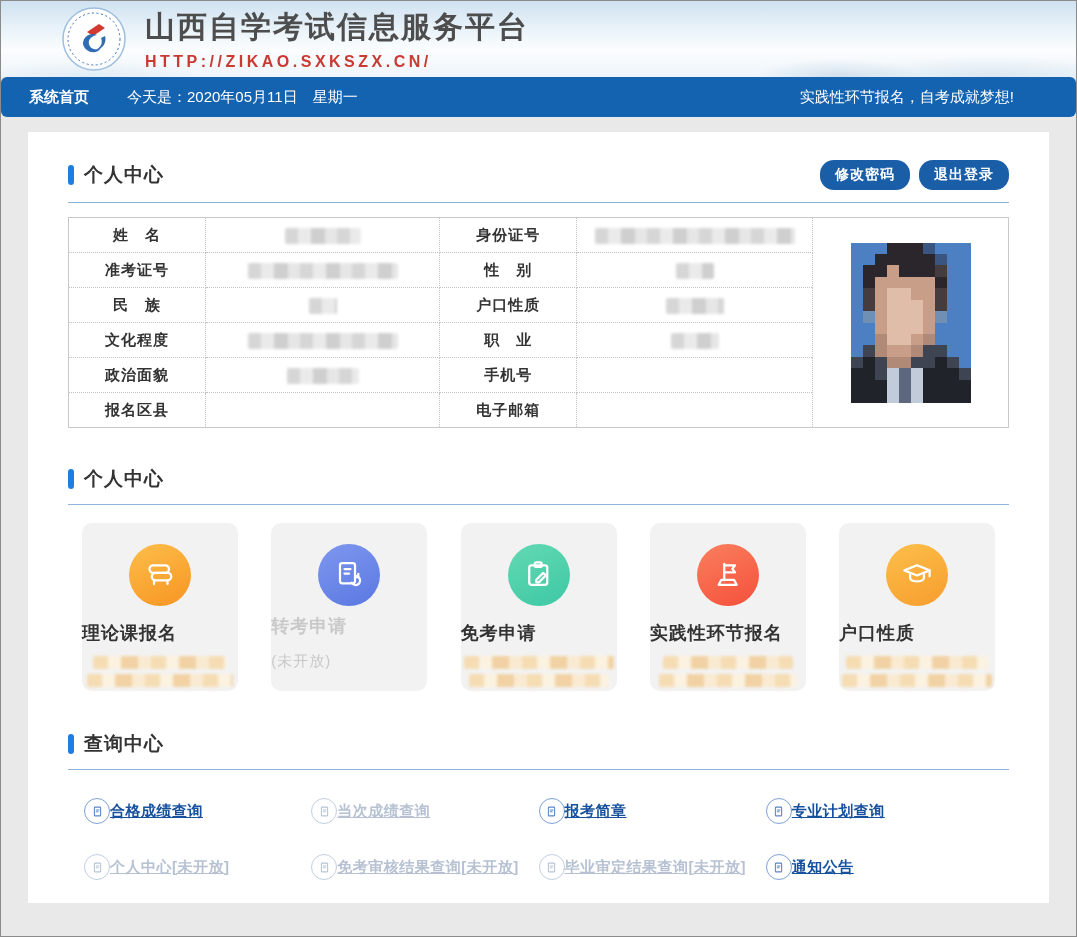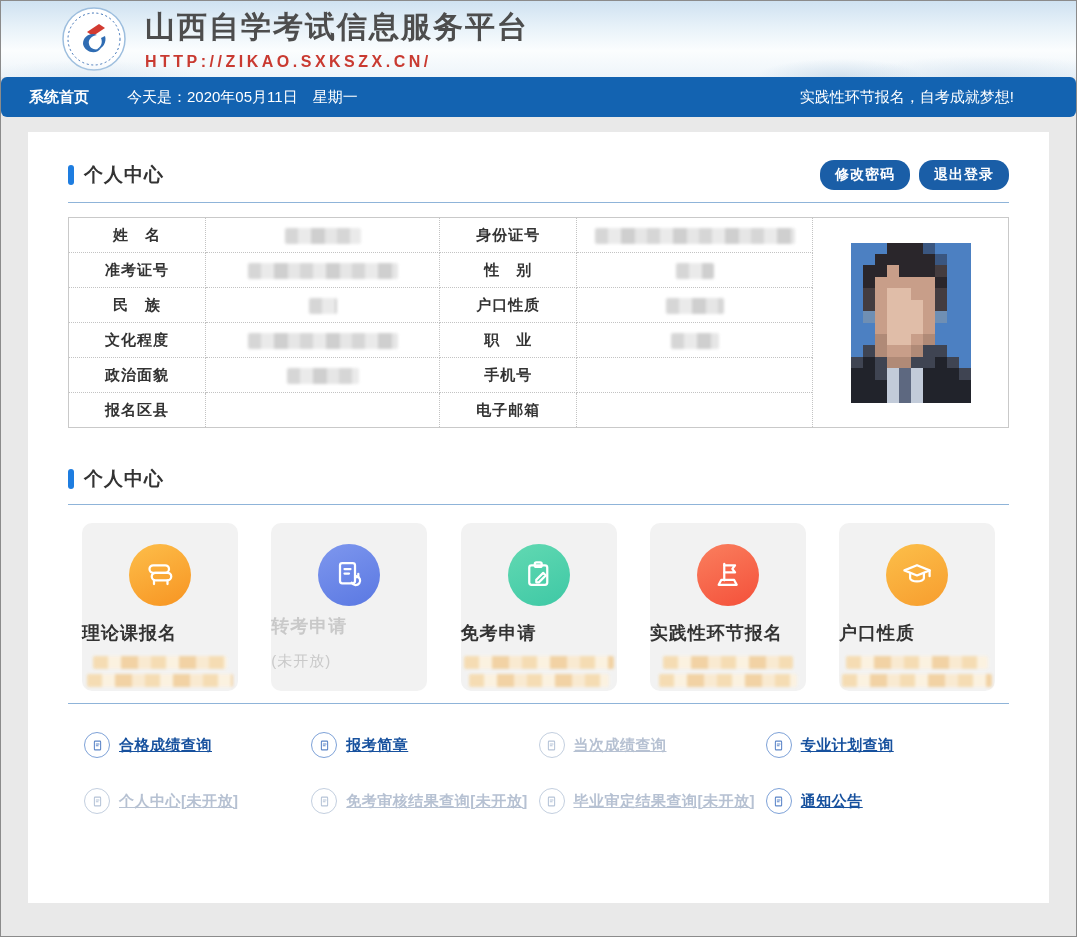--- a/index.html
+++ b/index.html
@@ -103,21 +103,21 @@
   .card-sub { margin-top: 11px; }
   .card-sub-text { font-size: 15px; color: #c9c9c9; margin-top: 14px; letter-spacing: 1px; }
   .blur-orange {
     height: 13px; border-radius: 2px; margin: 5px auto 0;
     background: repeating-linear-gradient(90deg,#f6d9a9 0 15px,#fdf2de 15px 28px,#f2cd97 28px 45px,#fbe9cc 45px 58px);
     filter: blur(1.8px); opacity: .85;
   }
 
   
   .links { display: grid; grid-template-columns: repeat(4, 1fr); row-gap: 30px; margin-top: 26px; padding: 2px 16px 0; }
-  .qlink { display: flex; align-items: center; gap: 9px; cursor: pointer; text-decoration: none; text-align: center; }
+  .qlink { display: flex; align-items: center; cursor: pointer; text-decoration: none; text-align: center; }
   .qlink-icon {
     width: 26px; height: 26px; border-radius: 50%; flex: 0 0 auto;
     border: 1px solid #7ea2d8; display: flex; align-items: center; justify-content: center;
   }
   .qlink-icon svg { width: 15px; height: 15px; stroke: #5d86c8; }
   .qlink-label { font-size: 15px; font-weight: bold; color: #17519e; text-decoration: underline; letter-spacing: .5px; }
   .qlink.disabled { cursor: default; }
   .qlink.disabled .qlink-label { color: #b6c1d2; }
   .qlink.disabled .qlink-icon { border-color: #c3cfdf; }
   .qlink.disabled .qlink-icon svg { stroke: #b6c4d8; }
@@ -412,90 +412,94 @@
           </svg>
         </div>
         <div class="card-title">户口性质</div>
         <div class="card-sub">
           <div class="blur-orange" style="width: 142px;"></div>
           <div class="blur-orange" style="width: 150px;"></div>
         </div>
       </div>
     </div>
 
+  <div class="section-head" style="margin-top:40px">
+    <span class="section-bar"></span>
+    <span class="section-title">查询中心</span>
+  </div>
   <div class="section-underline"></div>
 
   <div class="links">
       <a class="qlink">
         <span class="qlink-icon">
           <svg viewBox="0 0 24 24" fill="none" stroke-width="1.7" stroke-linecap="round">
             <rect x="7" y="5" width="10" height="14" rx="1.2"></rect>
             <path d="M10 9.5h4.5M10 12.5h3"></path>
           </svg>
         </span>
         <span class="qlink-label">合格成绩查询</span>
       </a>
+      <a class="qlink disabled">
+        <span class="qlink-icon">
+          <svg viewBox="0 0 24 24" fill="none" stroke-width="1.7" stroke-linecap="round">
+            <rect x="7" y="5" width="10" height="14" rx="1.2"></rect>
+            <path d="M10 9.5h4.5M10 12.5h3"></path>
+          </svg>
+        </span>
+        <span class="qlink-label">当次成绩查询</span>
+      </a>
       <a class="qlink">
         <span class="qlink-icon">
           <svg viewBox="0 0 24 24" fill="none" stroke-width="1.7" stroke-linecap="round">
             <rect x="7" y="5" width="10" height="14" rx="1.2"></rect>
             <path d="M10 9.5h4.5M10 12.5h3"></path>
           </svg>
         </span>
         <span class="qlink-label">报考简章</span>
       </a>
+      <a class="qlink">
+        <span class="qlink-icon">
+          <svg viewBox="0 0 24 24" fill="none" stroke-width="1.7" stroke-linecap="round">
+            <rect x="7" y="5" width="10" height="14" rx="1.2"></rect>
+            <path d="M10 9.5h4.5M10 12.5h3"></path>
+          </svg>
+        </span>
+        <span class="qlink-label">专业计划查询</span>
+      </a>
       <a class="qlink disabled">
         <span class="qlink-icon">
           <svg viewBox="0 0 24 24" fill="none" stroke-width="1.7" stroke-linecap="round">
             <rect x="7" y="5" width="10" height="14" rx="1.2"></rect>
             <path d="M10 9.5h4.5M10 12.5h3"></path>
           </svg>
         </span>
-        <span class="qlink-label">当次成绩查询</span>
+        <span class="qlink-label">个人中心[未开放]</span>
+      </a>
+      <a class="qlink disabled">
+        <span class="qlink-icon">
+          <svg viewBox="0 0 24 24" fill="none" stroke-width="1.7" stroke-linecap="round">
+            <rect x="7" y="5" width="10" height="14" rx="1.2"></rect>
+            <path d="M10 9.5h4.5M10 12.5h3"></path>
+          </svg>
+        </span>
+        <span class="qlink-label">免考审核结果查询[未开放]</span>
+      </a>
+      <a class="qlink disabled">
+        <span class="qlink-icon">
+          <svg viewBox="0 0 24 24" fill="none" stroke-width="1.7" stroke-linecap="round">
+            <rect x="7" y="5" width="10" height="14" rx="1.2"></rect>
+            <path d="M10 9.5h4.5M10 12.5h3"></path>
+          </svg>
+        </span>
+        <span class="qlink-label">毕业审定结果查询[未开放]</span>
       </a>
       <a class="qlink">
         <span class="qlink-icon">
           <svg viewBox="0 0 24 24" fill="none" stroke-width="1.7" stroke-linecap="round">
             <rect x="7" y="5" width="10" height="14" rx="1.2"></rect>
             <path d="M10 9.5h4.5M10 12.5h3"></path>
           </svg>
         </span>
-        <span class="qlink-label">专业计划查询</span>
-      </a>
-      <a class="qlink disabled">
-        <span class="qlink-icon">
-          <svg viewBox="0 0 24 24" fill="none" stroke-width="1.7" stroke-linecap="round">
-            <rect x="7" y="5" width="10" height="14" rx="1.2"></rect>
-            <path d="M10 9.5h4.5M10 12.5h3"></path>
-          </svg>
-        </span>
-        <span class="qlink-label">个人中心[未开放]</span>
-      </a>
-      <a class="qlink disabled">
-        <span class="qlink-icon">
-          <svg viewBox="0 0 24 24" fill="none" stroke-width="1.7" stroke-linecap="round">
-            <rect x="7" y="5" width="10" height="14" rx="1.2"></rect>
-            <path d="M10 9.5h4.5M10 12.5h3"></path>
-          </svg>
-        </span>
-        <span class="qlink-label">免考审核结果查询[未开放]</span>
-      </a>
-      <a class="qlink disabled">
-        <span class="qlink-icon">
-          <svg viewBox="0 0 24 24" fill="none" stroke-width="1.7" stroke-linecap="round">
-            <rect x="7" y="5" width="10" height="14" rx="1.2"></rect>
-            <path d="M10 9.5h4.5M10 12.5h3"></path>
-          </svg>
-        </span>
-        <span class="qlink-label">毕业审定结果查询[未开放]</span>
-      </a>
-      <a class="qlink">
-        <span class="qlink-icon">
-          <svg viewBox="0 0 24 24" fill="none" stroke-width="1.7" stroke-linecap="round">
-            <rect x="7" y="5" width="10" height="14" rx="1.2"></rect>
-            <path d="M10 9.5h4.5M10 12.5h3"></path>
-          </svg>
-        </span>
         <span class="qlink-label">通知公告</span>
       </a>
     </div>
 
 </div>
 
 </body></html>

